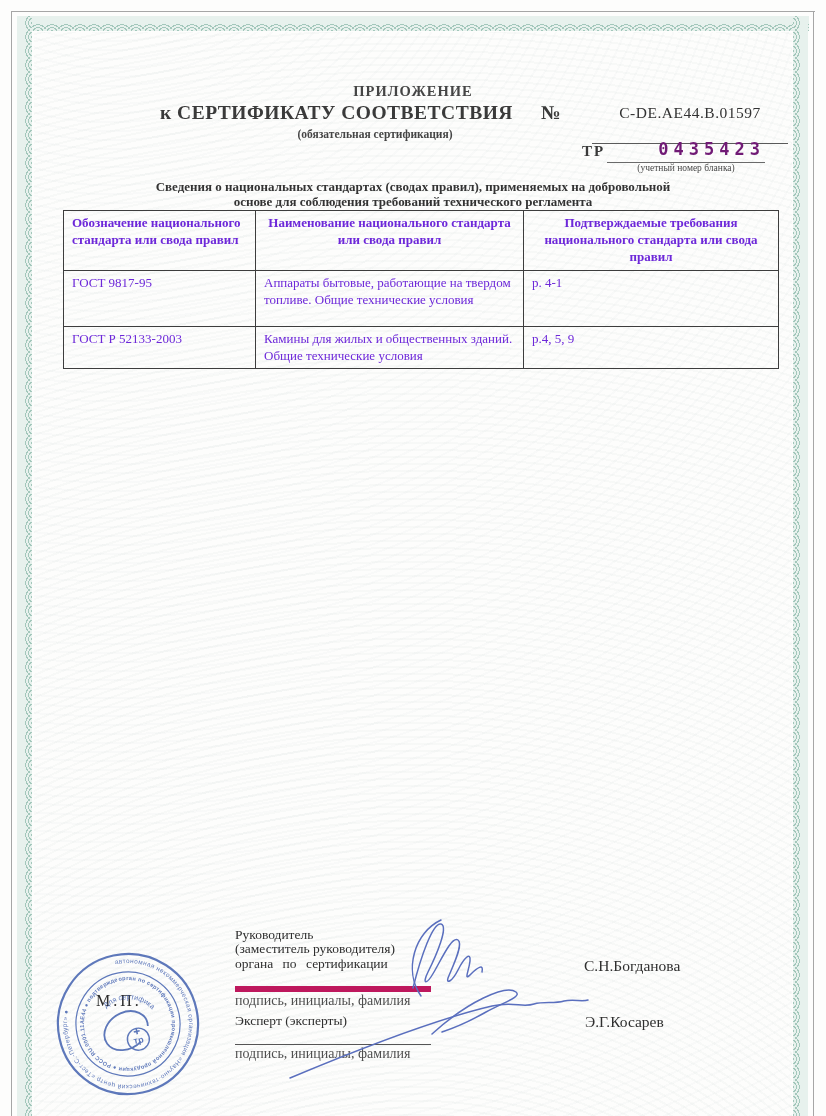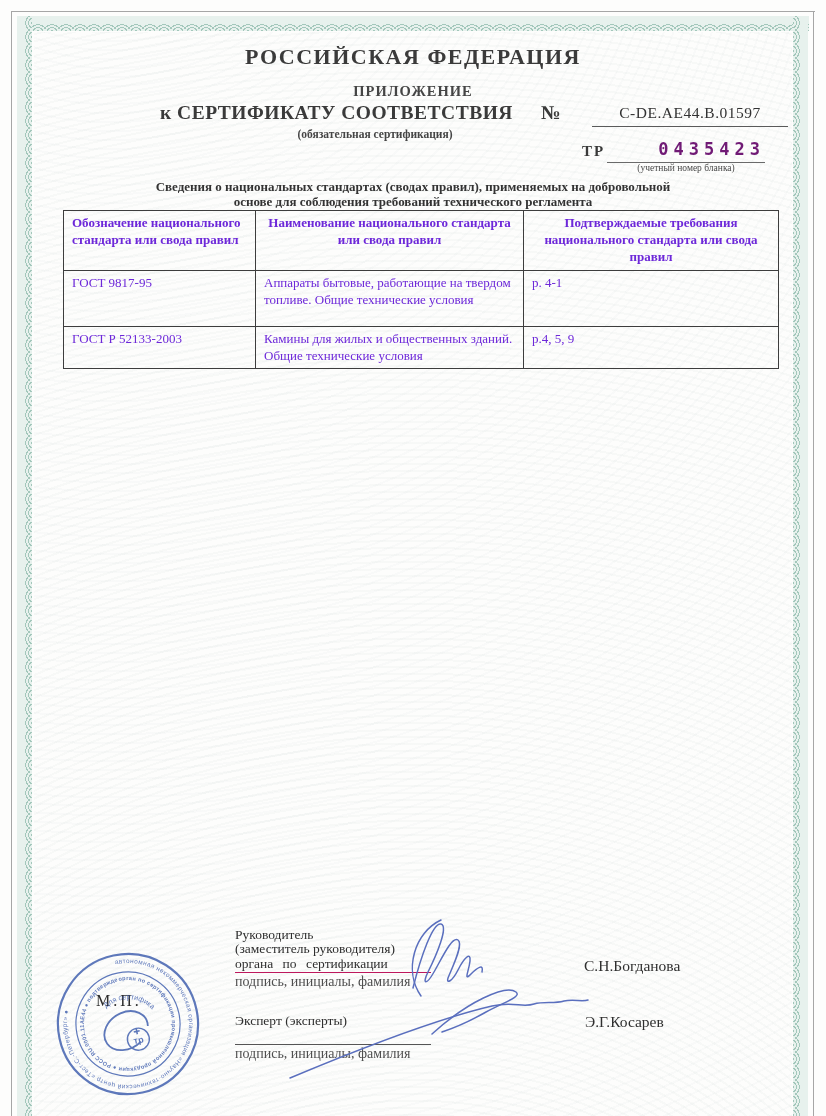--- a/index.html
+++ b/index.html
@@ -49,21 +49,21 @@
     font-size:14.5px; font-weight:bold; letter-spacing:1px; color:#454545;
   }
   .cert-title {
     top:102px; left:160px; font-size:19.5px; font-weight:bold; color:#3a3a3a;
     letter-spacing:.5px; white-space:nowrap;
   }
   .numero { margin-left:28px; }
   .cert-number {
     top:104px; left:592px; width:196px; text-align:center;
     font-size:15.5px; color:#323232; letter-spacing:.5px;
-    border-bottom:1.2px solid #5a5a5a; padding-bottom:4px;
+    border-bottom:1.2px solid #5a5a5a; padding-bottom:21px;
   }
   .mandatory-note {
     top:128px; left:160px; width:430px; text-align:center;
     font-size:11.5px; font-weight:bold; color:#454545;
   }
   .tr-label {
     top:143px; left:582px; font-size:15px; font-weight:bold; letter-spacing:2px; color:#3a3a3a;
   }
   .blank-number {
     top:139px; left:607px; width:158px; text-align:right;
@@ -92,21 +92,21 @@
   th.c1 { width:192px; text-align:left; }
   th.c2 { width:268px; text-align:center; }
   th.c3 { width:255px; text-align:center; }
   tr.r1 td { height:56px; }
   tr.r2 td { height:41px; }
 
   .sig-role {
     font-size:13.5px; line-height:1.06; color:#2f2f2f;
   }
   .head-block { top:928px; left:235px; width:196px; }
-  .head-block .last-line { display:block; word-spacing:6px; border-bottom:1px solid #be185d; padding-bottom:1px; }
+  .head-block .last-line { display:block; word-spacing:6px; border-bottom:6px solid #be185d; padding-bottom:15px; }
   .sig-caption { font-size:14px; color:#4f4f4f; margin-top:2px; }
   .expert-block { top:1014px; left:235px; width:196px; }
   .expert-block .last-line { display:block; border-bottom:1px solid #555; padding-bottom:16px; }
   .sig-name { font-size:15.5px; color:#2f2f2f; }
   .name-head   { top:957px; left:584px; }
   .name-expert { top:1013px; left:585px; }
 
   .mp-label {
     top:992px; left:96px; font-size:16px; letter-spacing:3px; color:#2c2c2c;
   }
@@ -119,21 +119,20 @@
 
 <div class="page">
   <div class="frame-line-top"></div>
   <div class="frame-line-left"></div>
   <div class="frame-line-right"></div>
   <div class="band band-top"></div>
   <div class="band band-left"></div>
   <div class="band band-right"></div>
   <div class="texture"></div>
 
-  <div class="abs country">РОССИЙСКАЯ ФЕДЕРАЦИЯ</div>
   <div class="abs doc-type">ПРИЛОЖЕНИЕ</div>
 
   <div class="abs cert-title">
     <span>к СЕРТИФИКАТУ СООТВЕТСТВИЯ</span><span class="numero">№</span>
   </div>
   <div class="abs cert-number">C-DE.AE44.B.01597</div>
   <div class="abs mandatory-note">(обязательная сертификация)</div>
 
   <div class="abs tr-label">ТР</div>
   <div class="abs blank-number">0435423</div>

